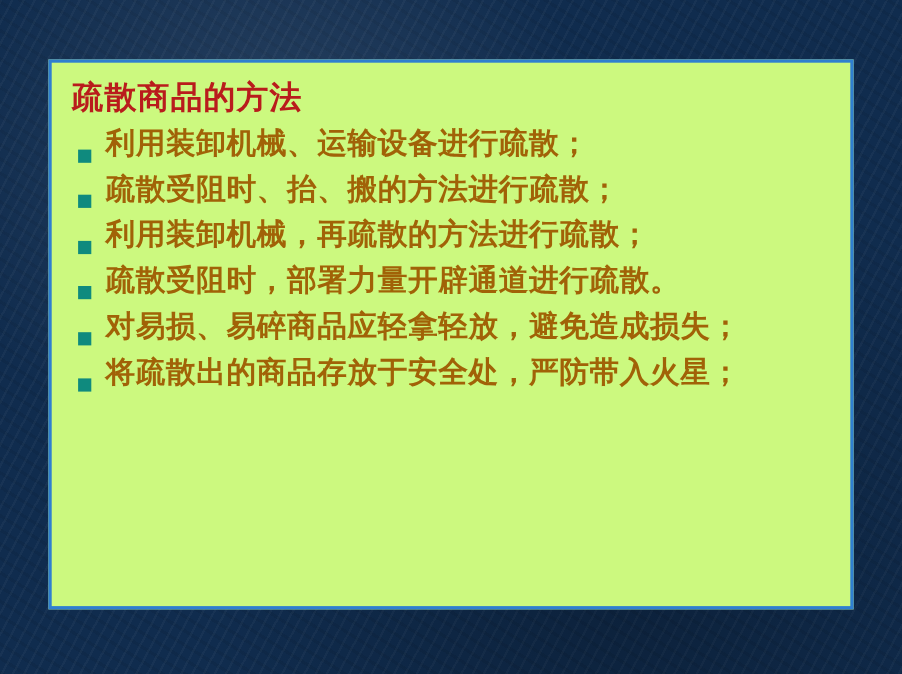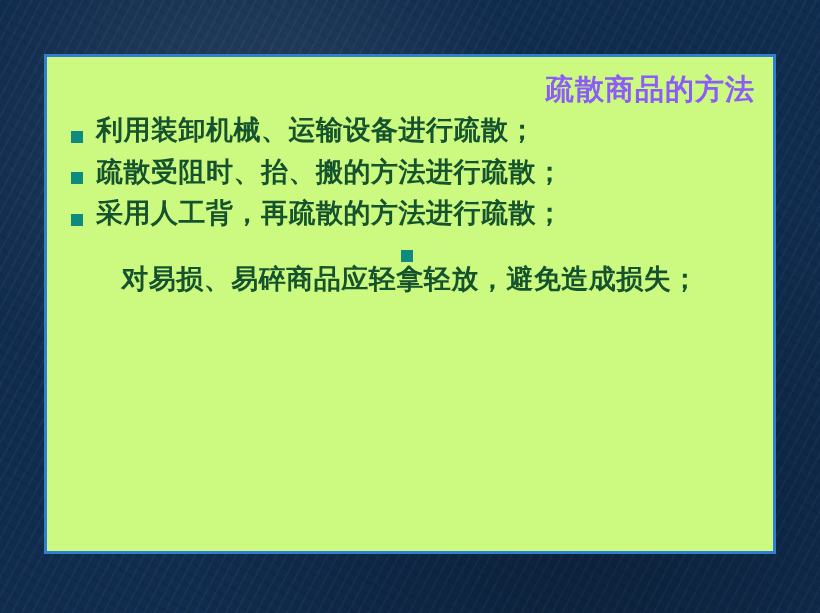--- a/index.html
+++ b/index.html
@@ -49,63 +49,62 @@
     width: 732px;
     height: 500px;
     background: #ccf97f;
     border: 3px solid #2f7fd0;
     box-sizing: border-box;
     z-index: 3;
     padding: 14px 18px 10px 18px;
   }
 
   .section-title {
-    text-align: right;
-    color: #8b5cf6;
+    text-align: left;
+    color: #b91c1c;
     font-family: "Liberation Serif", serif;
     font-weight: bold;
     font-size: 29px;
     letter-spacing: 1px;
     line-height: 1.25;
     margin: 0 0 6px 0;
   }
   .section-title.second {
     margin-top: 6px;
     margin-bottom: 4px;
   }
 
   ul.bullets {
     list-style: none;
     margin: 0;
     padding: 0;
   }
   ul.bullets li {
     display: flex;
-    align-items: center;
+    align-items: flex-end;
     margin: 0 0 7px 0;
-    color: #14532d;
+    color: #a16207;
     font-family: "Liberation Serif", serif;
     font-weight: bold;
     font-size: 27px;
     line-height: 1.28;
   }
   ul.bullets li .marker {
     flex: 0 0 auto;
     width: 12px;
     height: 12px;
     background: #0f8a7e;
     margin: 12px 13px 0 6px;
   }
   ul.bullets li .txt {
     flex: 1 1 auto;
     letter-spacing: 0.5px;
   }
   .group-b li {
     margin-bottom: 6px;
-    flex-direction: column;
   }
 </style>
 </head>
 <body>
 
 <div class="slide">
   <div class="content-box">
 
     <div class="section-title">疏散商品的方法</div>
 
@@ -113,26 +112,34 @@
       <li>
         <span class="marker"></span>
         <span class="txt">利用装卸机械、运输设备进行疏散；</span>
       </li>
       <li>
         <span class="marker"></span>
         <span class="txt">疏散受阻时、抬、搬的方法进行疏散；</span>
       </li>
       <li>
         <span class="marker"></span>
-        <span class="txt">采用人工背，再疏散的方法进行疏散；</span>
+        <span class="txt">利用装卸机械，再疏散的方法进行疏散；</span>
+      </li>
+      <li>
+        <span class="marker"></span>
+        <span class="txt">疏散受阻时，部署力量开辟通道进行疏散。</span>
       </li>
     </ul>
 
 
     <ul class="bullets group-b">
       <li>
         <span class="marker"></span>
         <span class="txt">对易损、易碎商品应轻拿轻放，避免造成损失；</span>
       </li>
+      <li>
+        <span class="marker"></span>
+        <span class="txt">将疏散出的商品存放于安全处，严防带入火星；</span>
+      </li>
     </ul>
 
   </div>
 </div>
 
 </body></html>

